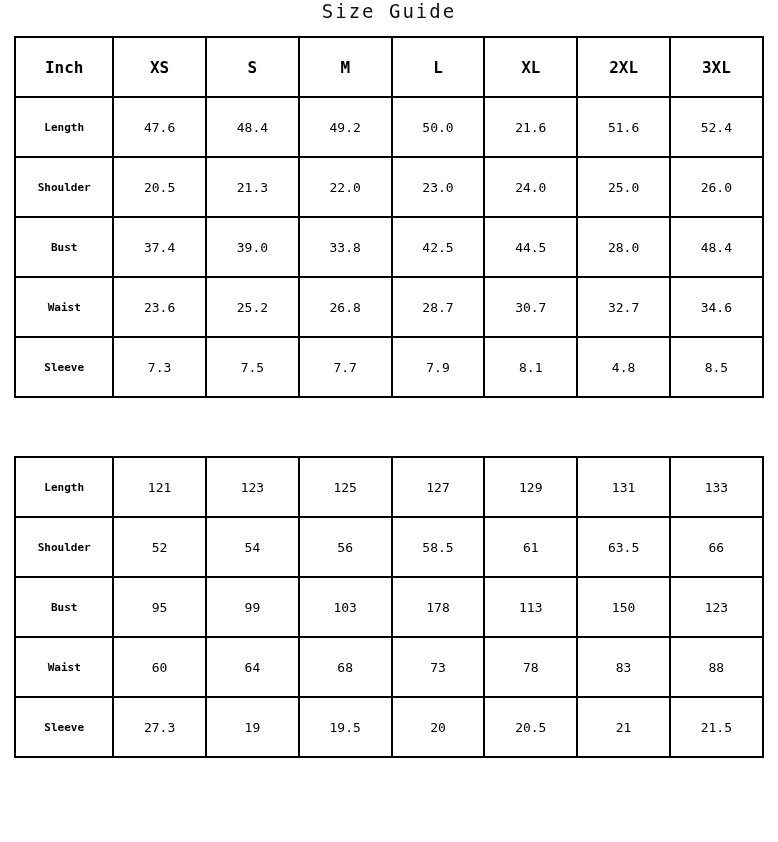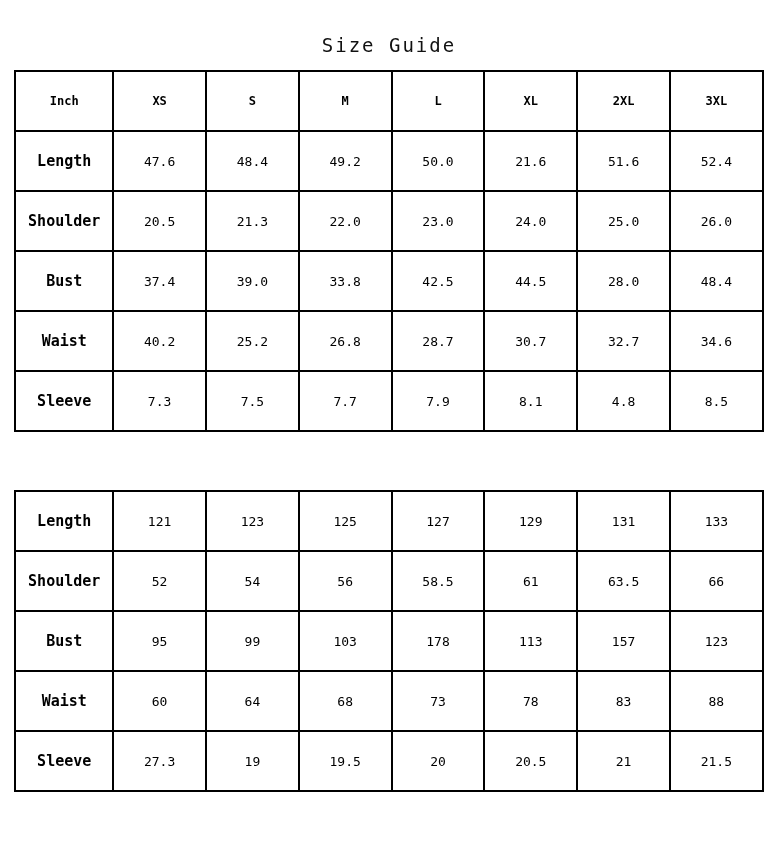--- a/index.html
+++ b/index.html
@@ -20,48 +20,46 @@
     height: 842px;
     box-sizing: border-box;
     background: #ffffff;
   }
   .title {
     text-align: center;
     font-family: "DejaVu Sans Mono", monospace;
     font-size: 19px;
     letter-spacing: 2px;
     color: #111111;
-    padding-top: 18px;
     padding-bottom: 14px;
     font-weight: 400;
-    margin-top: 16px;
   }
   table.size-table {
     width: 748px;
     margin: 0 auto;
     border-collapse: collapse;
     table-layout: fixed;
   }
   table.size-table td {
     border: 2px solid #000000;
     height: 56px;
     text-align: center;
     vertical-align: middle;
     font-size: 13px;
     font-family: "DejaVu Sans Mono", monospace;
     color: #000000;
   }
   table.size-table td.hdr {
     font-weight: bold;
-    font-size: 12px;
+    font-size: 16px;
     margin-left: 36px;
   }
   table.size-table td.rowlabel {
     font-weight: bold;
-    font-size: 15px;
+    font-size: 11px;
   }
   .col-label { width: 98px; }
   .col-size { width: 92.8px; }
   .spacer {
     height: 58px;
   }
   .footnote {
     margin: 0 auto;
     width: 700px;
     text-align: center;
@@ -126,21 +124,21 @@
         <td>37.4</td>
         <td>39.0</td>
         <td>33.8</td>
         <td>42.5</td>
         <td>44.5</td>
         <td>28.0</td>
         <td>48.4</td>
       </tr>
       <tr>
         <td class="rowlabel">Waist</td>
-        <td>40.2</td>
+        <td>23.6</td>
         <td>25.2</td>
         <td>26.8</td>
         <td>28.7</td>
         <td>30.7</td>
         <td>32.7</td>
         <td>34.6</td>
       </tr>
       <tr>
         <td class="rowlabel">Sleeve</td>
         <td>7.3</td>
@@ -188,21 +186,21 @@
         <td>63.5</td>
         <td>66</td>
       </tr>
       <tr>
         <td class="rowlabel">Bust</td>
         <td>95</td>
         <td>99</td>
         <td>103</td>
         <td>178</td>
         <td>113</td>
-        <td>157</td>
+        <td>150</td>
         <td>123</td>
       </tr>
       <tr>
         <td class="rowlabel">Waist</td>
         <td>60</td>
         <td>64</td>
         <td>68</td>
         <td>73</td>
         <td>78</td>
         <td>83</td>

